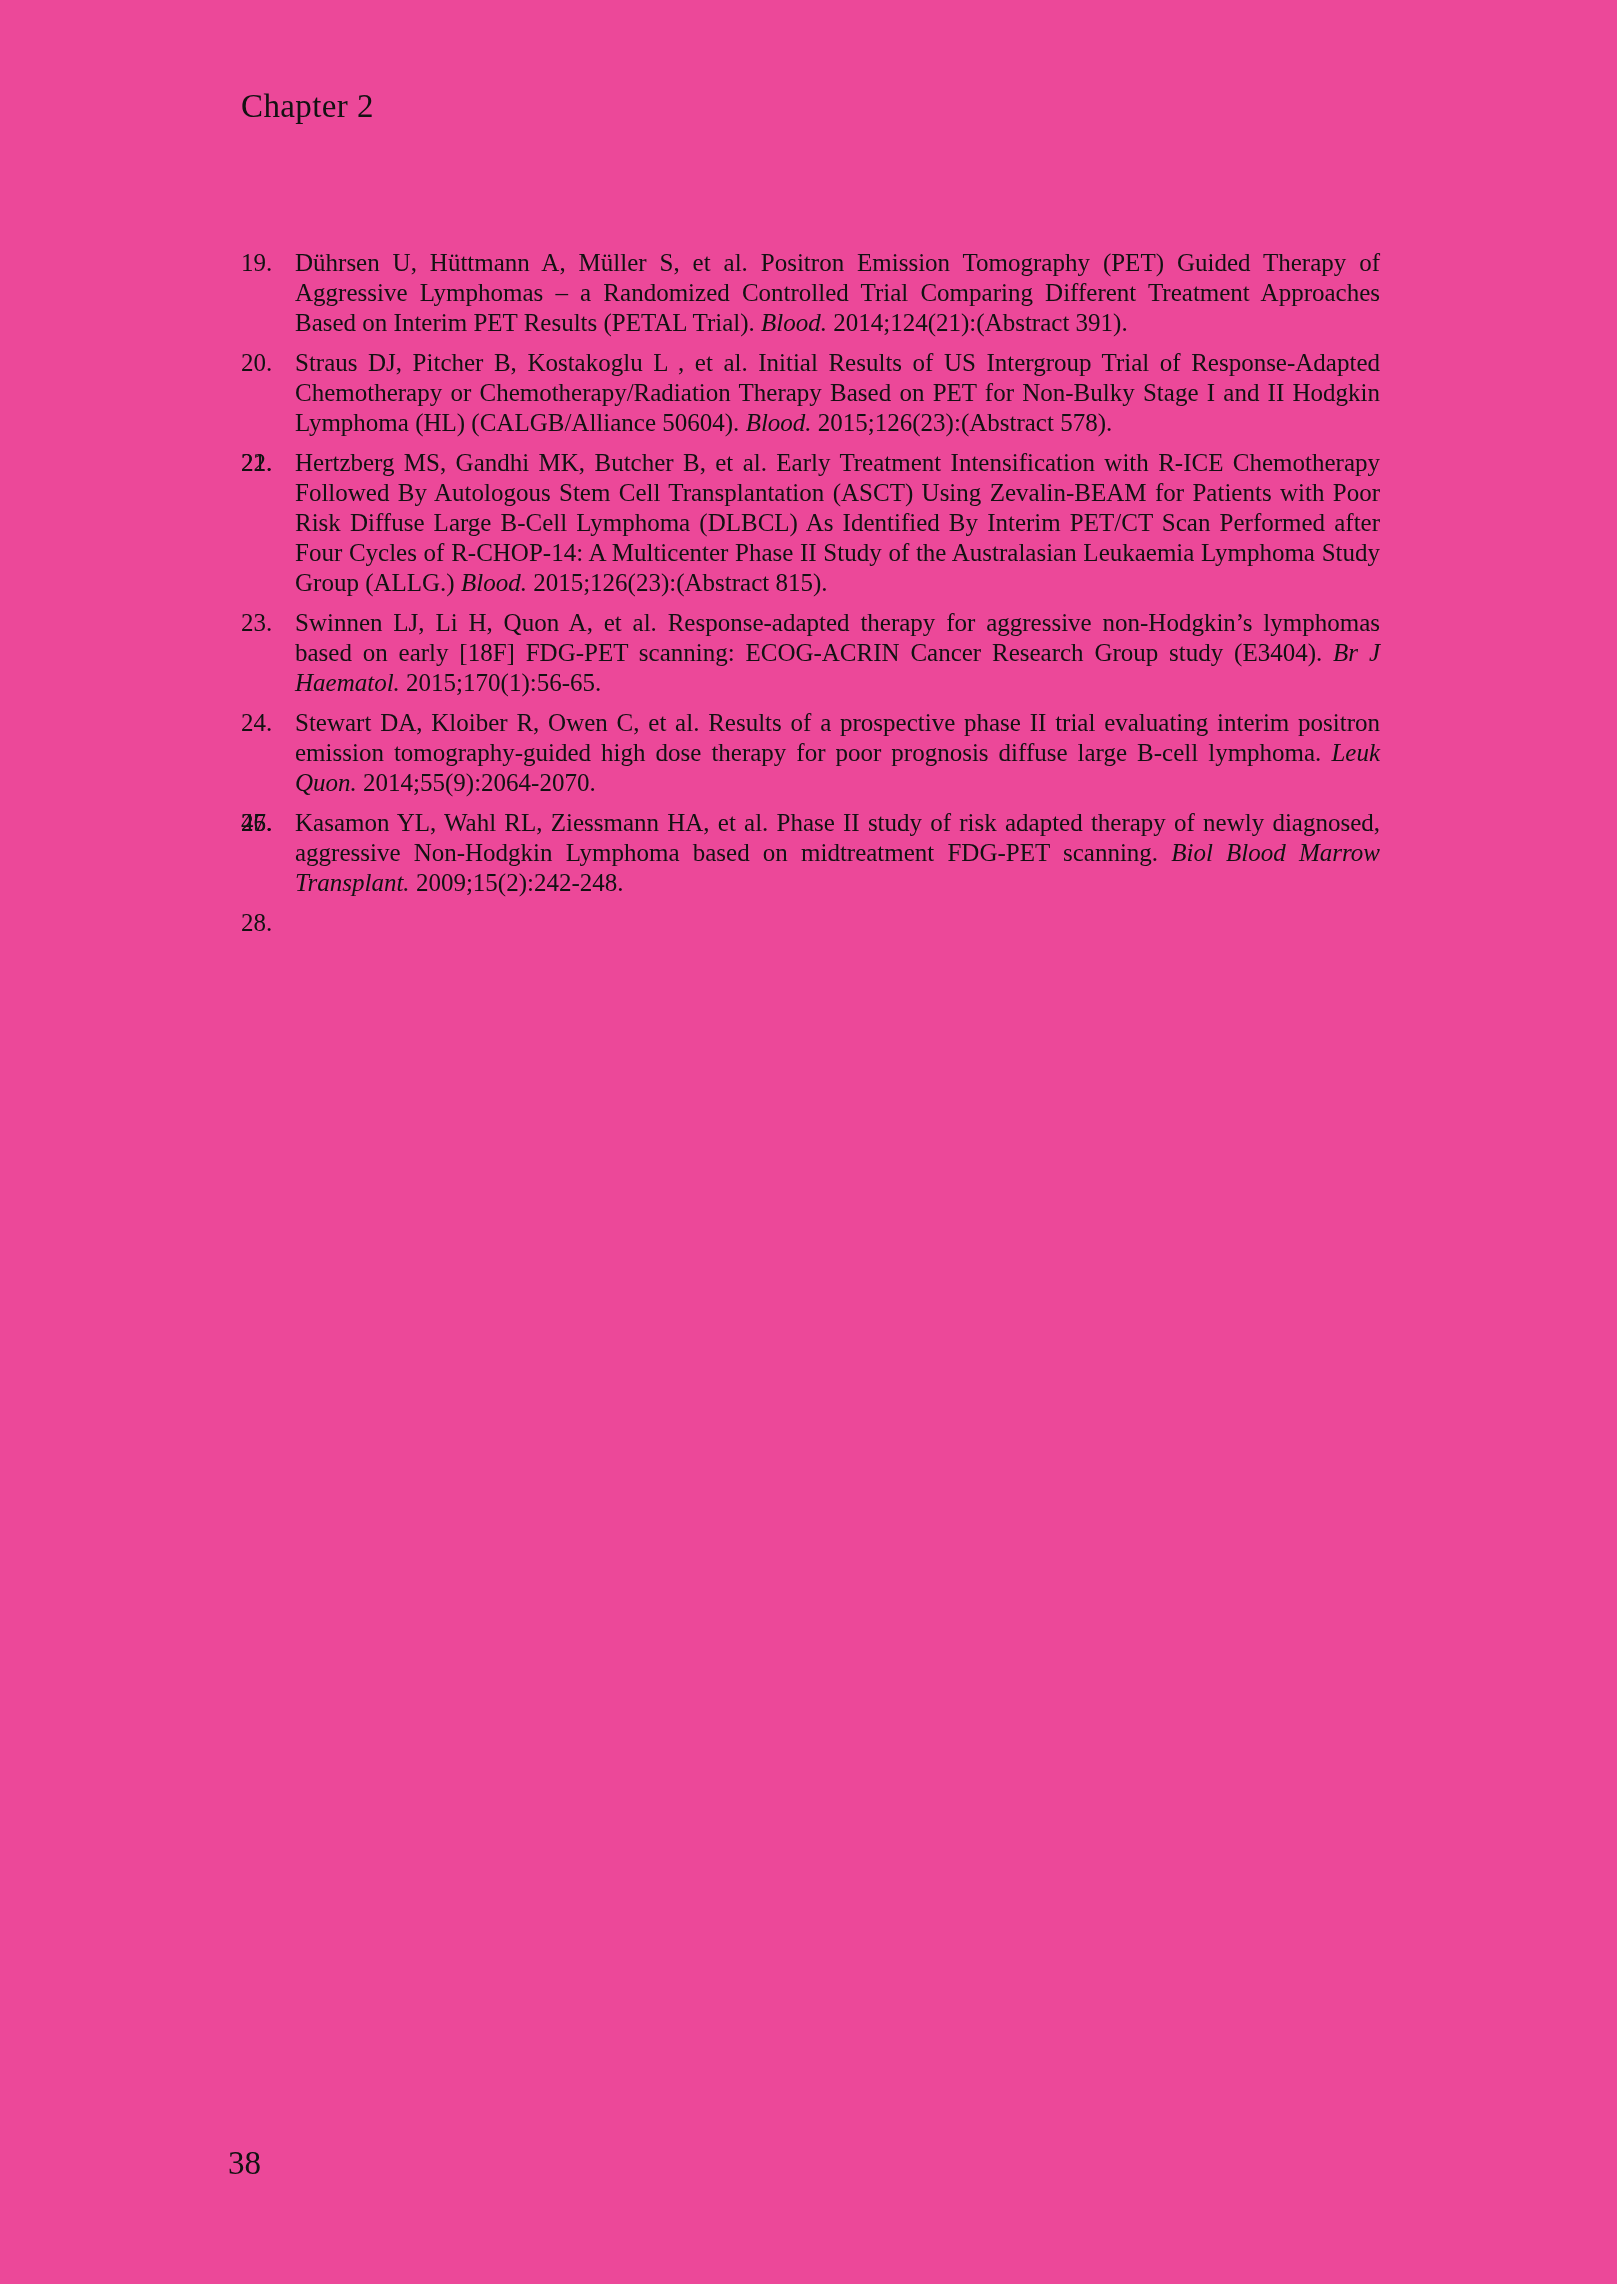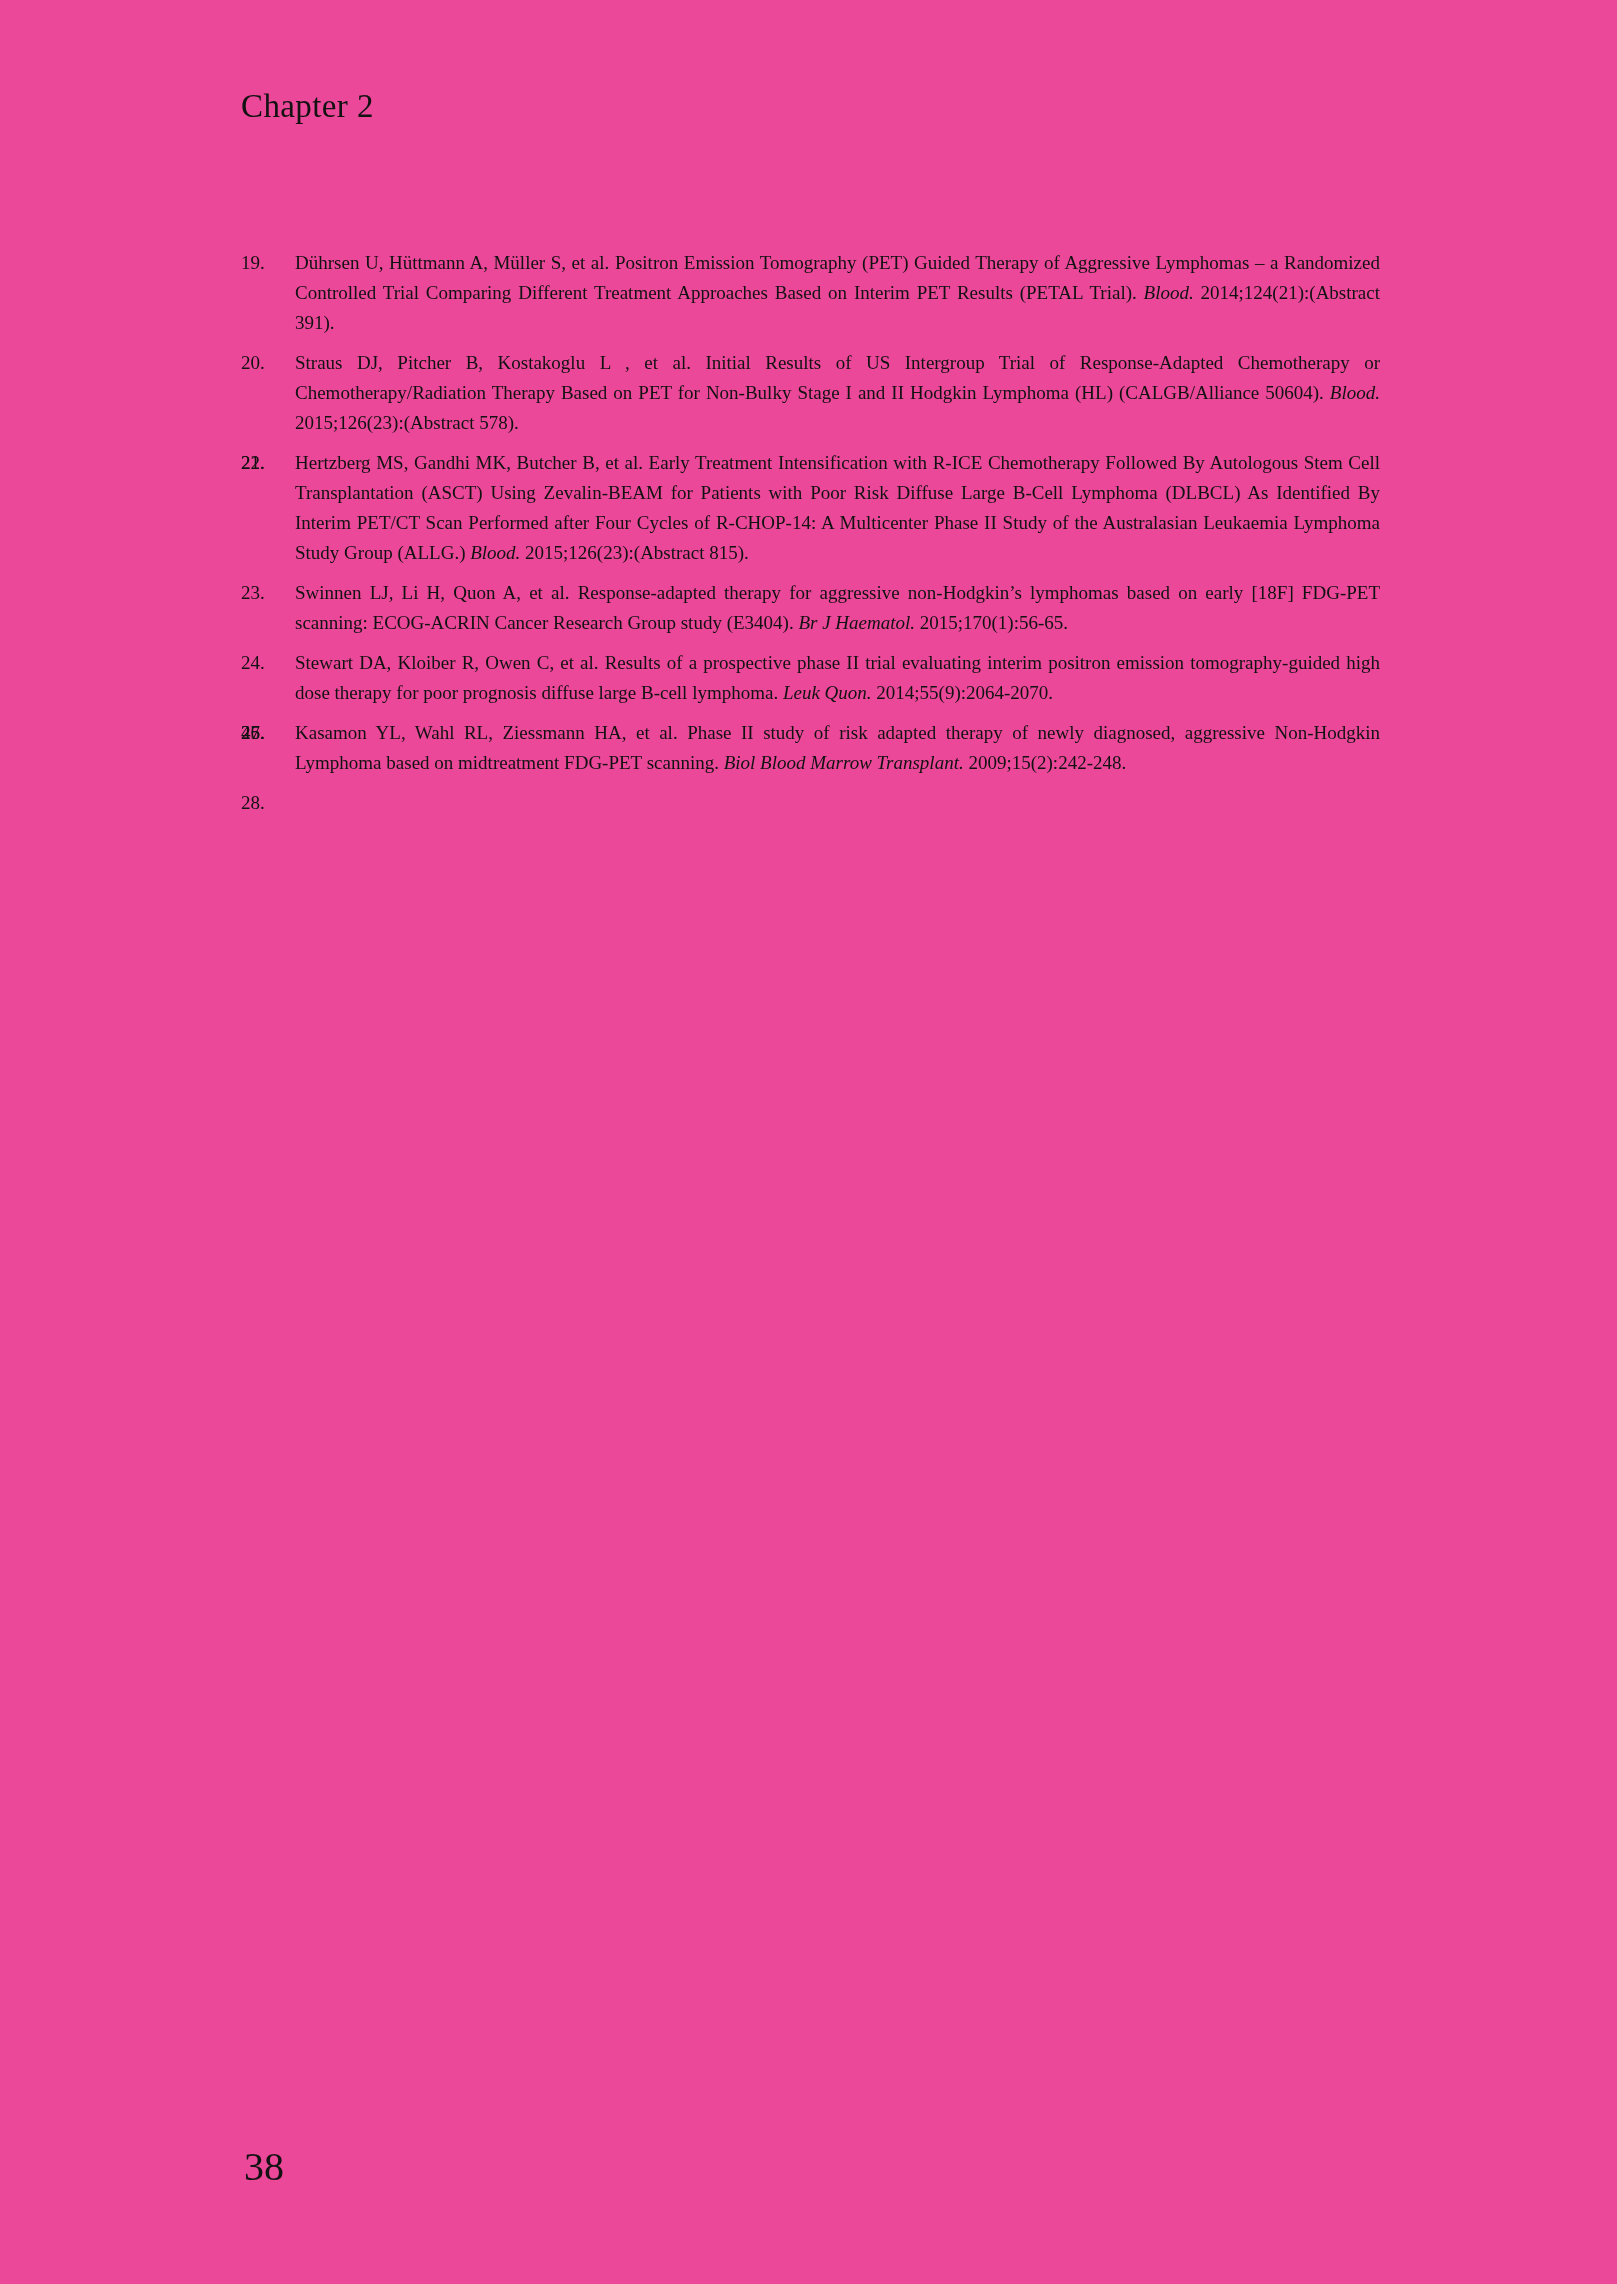--- a/index.html
+++ b/index.html
@@ -30,37 +30,37 @@
     top: 248px;
     width: 1139px;
     list-style: none;
     margin: 0;
     padding: 0;
   }
   .ref-item {
     position: relative;
     padding-left: 54px;
     margin-bottom: 10px;
-    font-size: 19px;
+    font-size: 25px;
     line-height: 30px;
     text-align: justify;
     text-justify: inter-word;
   }
   .ref-num {
     position: absolute;
     left: 0;
     top: 0;
   }
   .ref-text i {
   }
   .page-number {
     position: absolute;
-    left: 244px;
+    left: 228px;
     top: 2145px;
-    font-size: 40px;
+    font-size: 33px;
     line-height: 1.1;
   }
 </style>
 </head>
 <body>
 
 <div class="page">
   <div class="chapter-header">Chapter 2</div>
 
   <ol class="ref-list">

